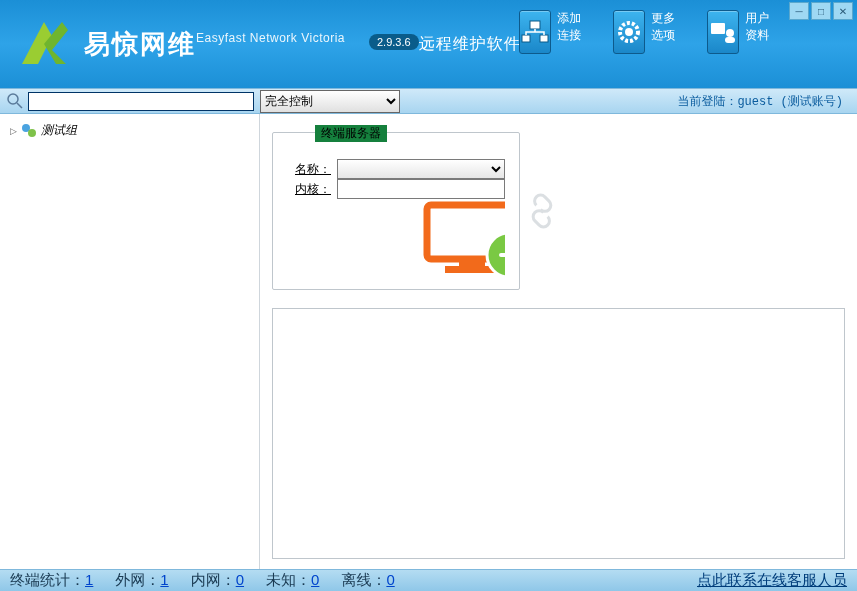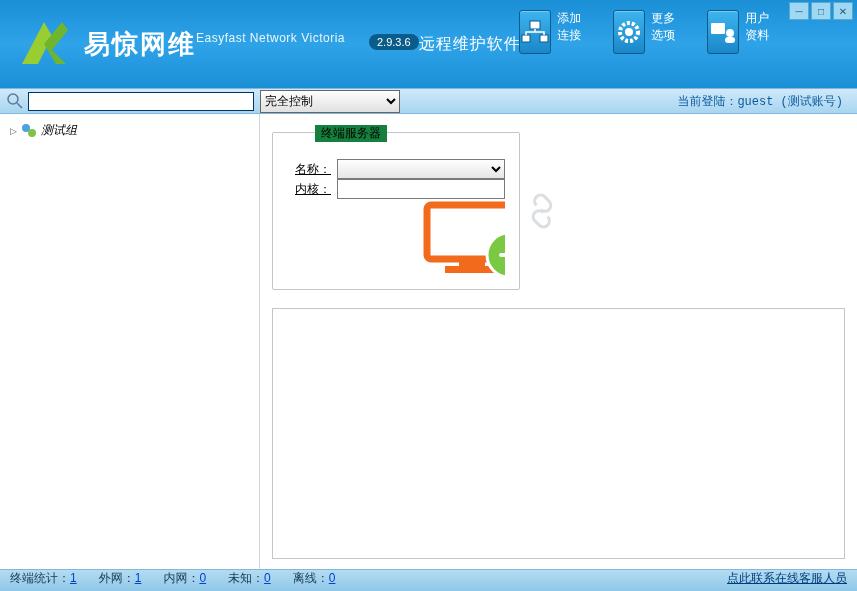--- a/index.html
+++ b/index.html
@@ -49,21 +49,21 @@
 .fselect, .finput { flex: 1; height: 20px; border: 1px solid #7a7a7a; font-size: 12px; padding: 0 4px; background: #fff; }
 .fselect { background: linear-gradient(#fff,#e6e6e6); }
 .ip-input { text-align: center; font-family: monospace; }
 .panel-art { height: 80px; position: relative; }
 
 .link-icon { width: 36px; height: 36px; opacity: 0.35; }
 
 .log-box { margin-top: 18px; flex: 1; border: 1px solid #bfc6cc; background: #fff; overflow-y: scroll; }
 
 
-.status { height: 22px; background: linear-gradient(to bottom, #b4dcf2, #8fc7e8); border-top: 1px solid #7fb8dc; display: flex; align-items: flex-start; padding: 0 10px; font-size: 12px; color: #1a3a52; }
+.status { height: 22px; background: linear-gradient(to bottom, #b4dcf2, #8fc7e8); border-top: 1px solid #7fb8dc; display: flex; align-items: center; padding: 0 10px; font-size: 15px; color: #1a3a52; }
 .stat-item { margin-right: 22px; }
 .stat-item a { color: #0044cc; text-decoration: underline; }
 .status-right { margin-left: auto; color: #003d7a; text-decoration: underline; cursor: pointer; }
 </style>
 </head>
 <body>
 
 <div class="header">
   <div class="logo-block">
     <svg class="logo-mark" viewBox="0 0 60 56">

